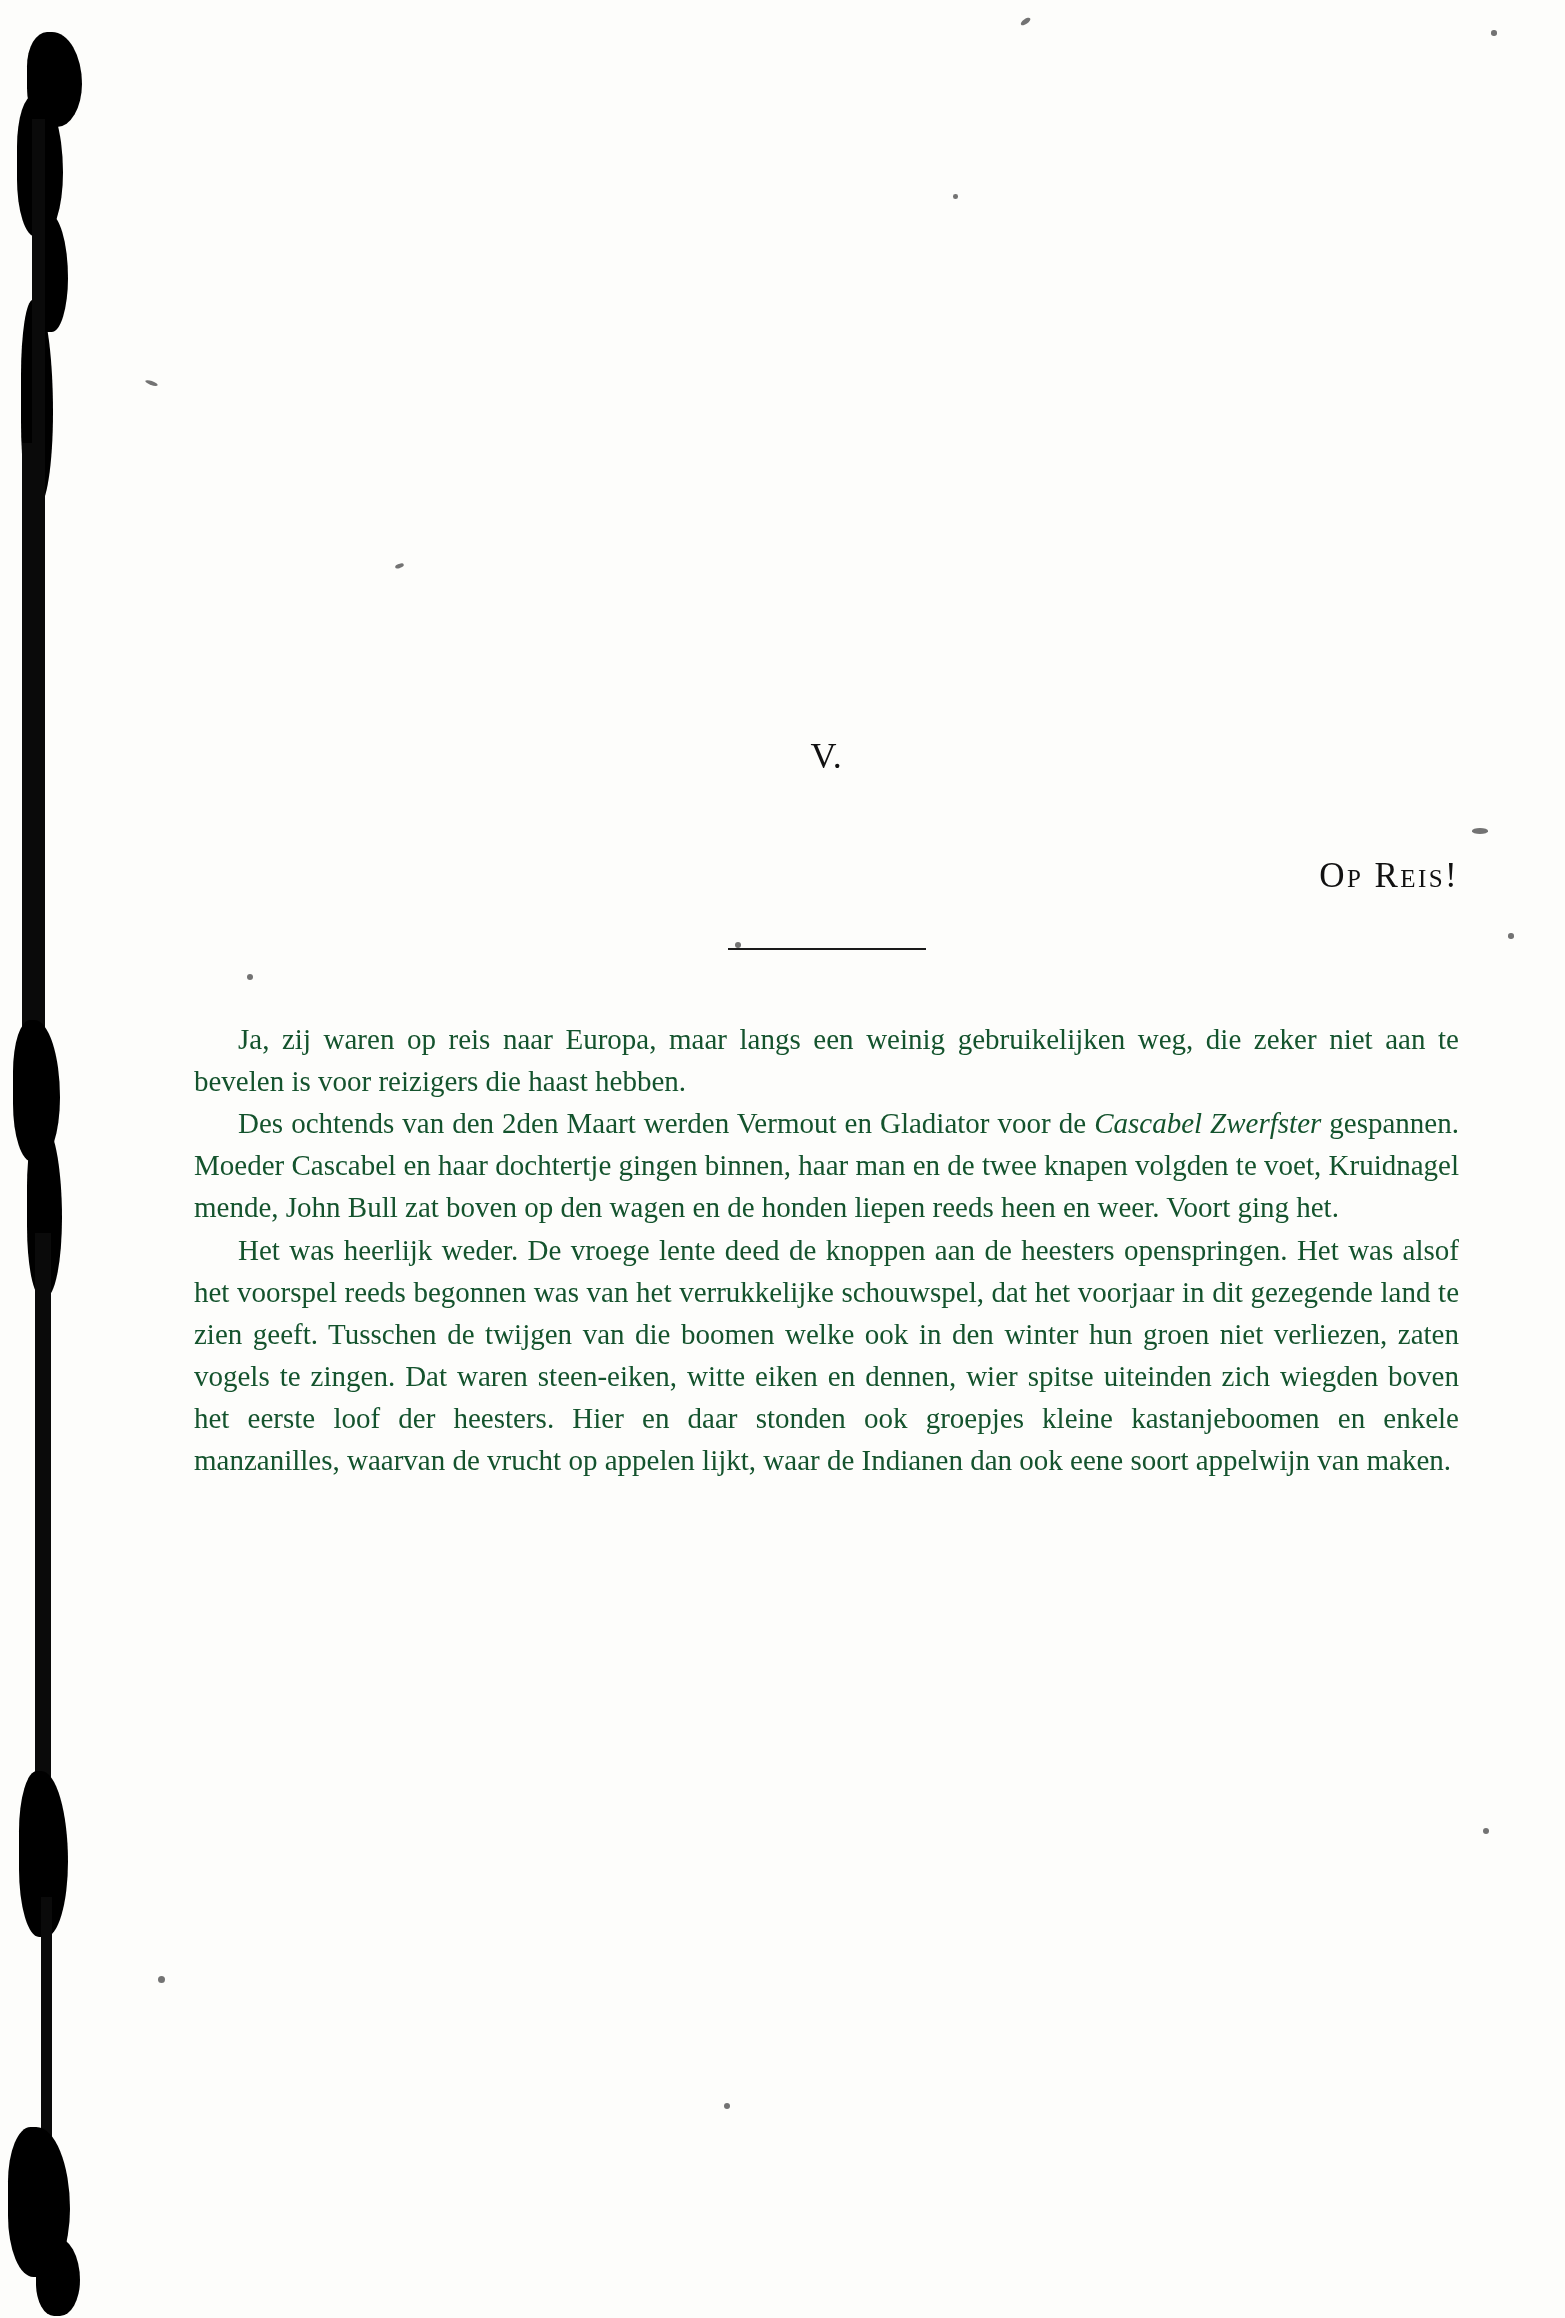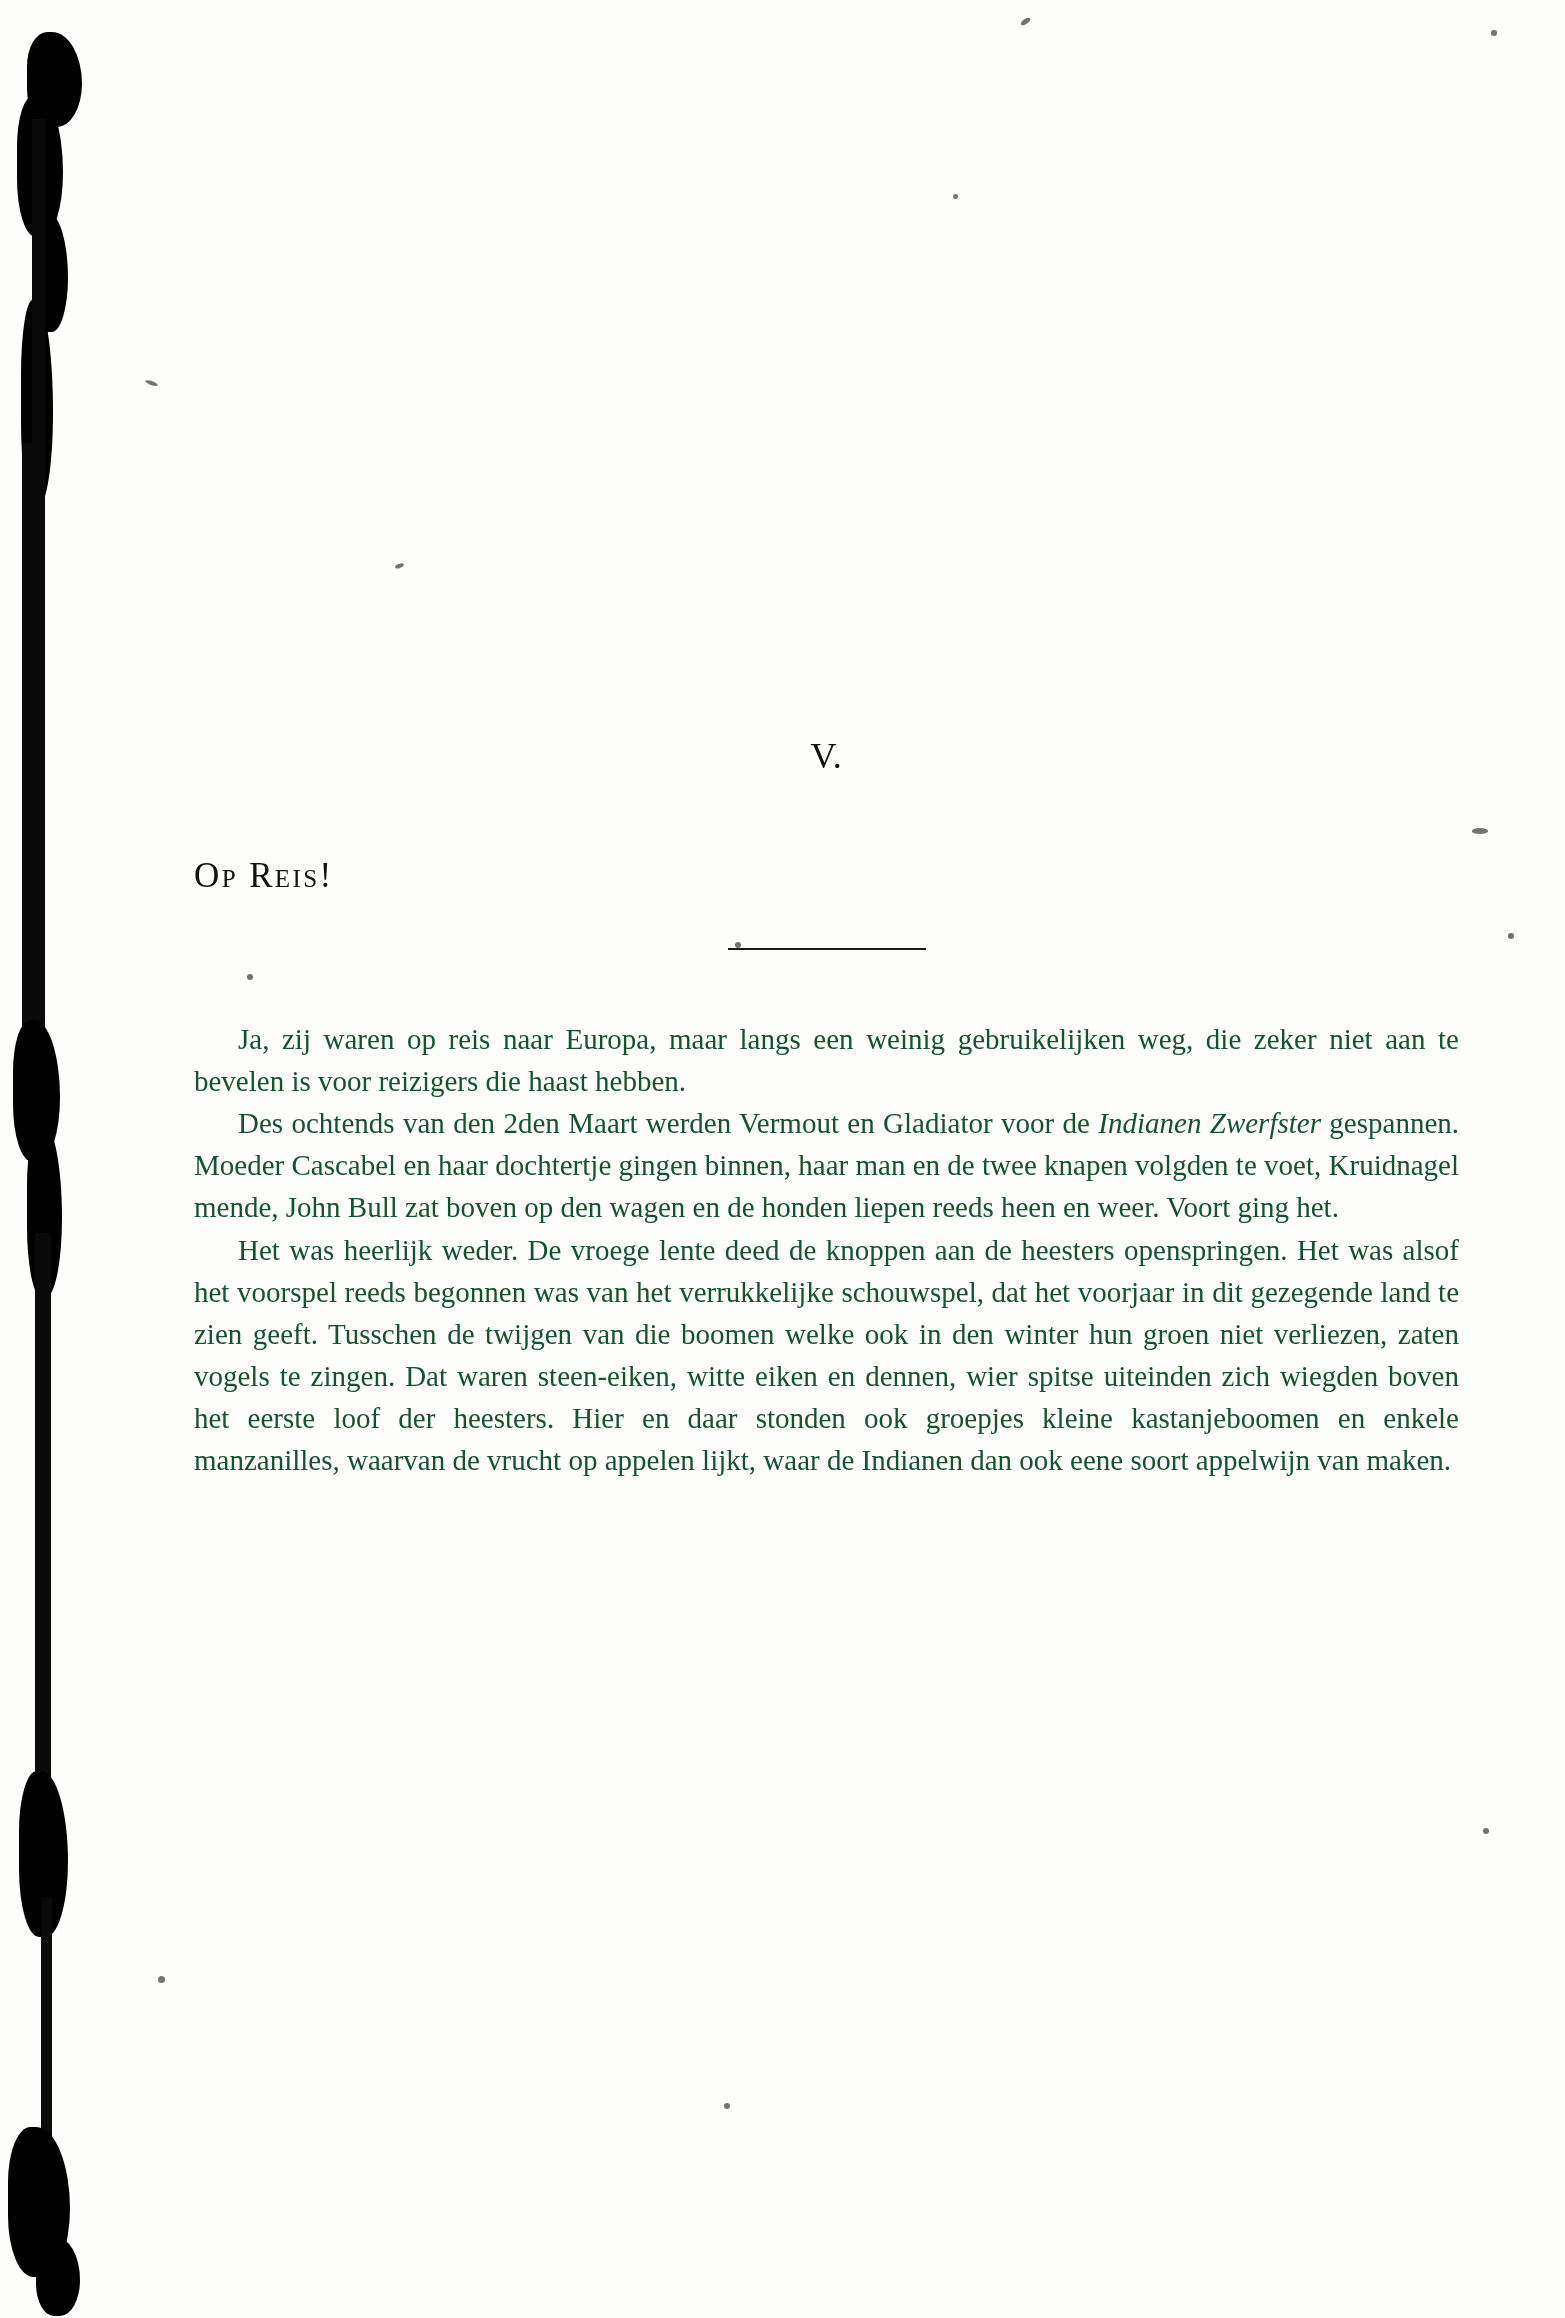--- a/index.html
+++ b/index.html
@@ -58,21 +58,21 @@
   }
 
   .chapter-number {
     text-align: center;
     font-size: 36px;
     letter-spacing: 0.8px;
     margin-top: 735px;
   }
 
   .chapter-title {
-    text-align: left;
+    text-align: right;
     font-size: 35px;
     letter-spacing: 2.4px;
     margin-top: 79px;
     font-variant: small-caps;
   }
 
   .rule {
     width: 198px;
     height: 1.6px;
     background: #1a1a1a;
@@ -132,19 +132,19 @@
   <div class="content">
 
     <div class="chapter-number">V.</div>
 
     <div class="chapter-title">Op  Reis!</div>
 
     <div class="rule"></div>
 
     <div class="body-text">
       <p>Ja, zij waren op reis naar Europa, maar langs een weinig gebruikelijken weg, die zeker niet aan te bevelen is voor reizigers die haast hebben.</p>
-      <p>Des ochtends van den 2den Maart werden Vermout en Gladiator voor de <i>Indianen Zwerfster</i> gespannen. Moeder Cascabel en haar dochtertje gingen binnen, haar man en de twee knapen volgden te voet, Kruidnagel mende, John Bull zat boven op den wagen en de honden liepen reeds heen en weer. Voort ging het.</p>
+      <p>Des ochtends van den 2den Maart werden Vermout en Gladiator voor de <i>Cascabel Zwerfster</i> gespannen. Moeder Cascabel en haar dochtertje gingen binnen, haar man en de twee knapen volgden te voet, Kruidnagel mende, John Bull zat boven op den wagen en de honden liepen reeds heen en weer. Voort ging het.</p>
       <p>Het was heerlijk weder. De vroege lente deed de knoppen aan de heesters openspringen. Het was alsof het voorspel reeds begonnen was van het verrukkelijke schouwspel, dat het voorjaar in dit gezegende land te zien geeft. Tusschen de twijgen van die boomen welke ook in den winter hun groen niet verliezen, zaten vogels te zingen. Dat waren steen-eiken, witte eiken en dennen, wier spitse uiteinden zich wiegden boven het eerste loof der heesters. Hier en daar stonden ook groepjes kleine kastanjeboomen en enkele manzanilles, waarvan de vrucht op appelen lijkt, waar de Indianen dan ook eene soort appelwijn van maken.</p>
     </div>
 
   </div>
 </div>
 
 
 </body></html>

